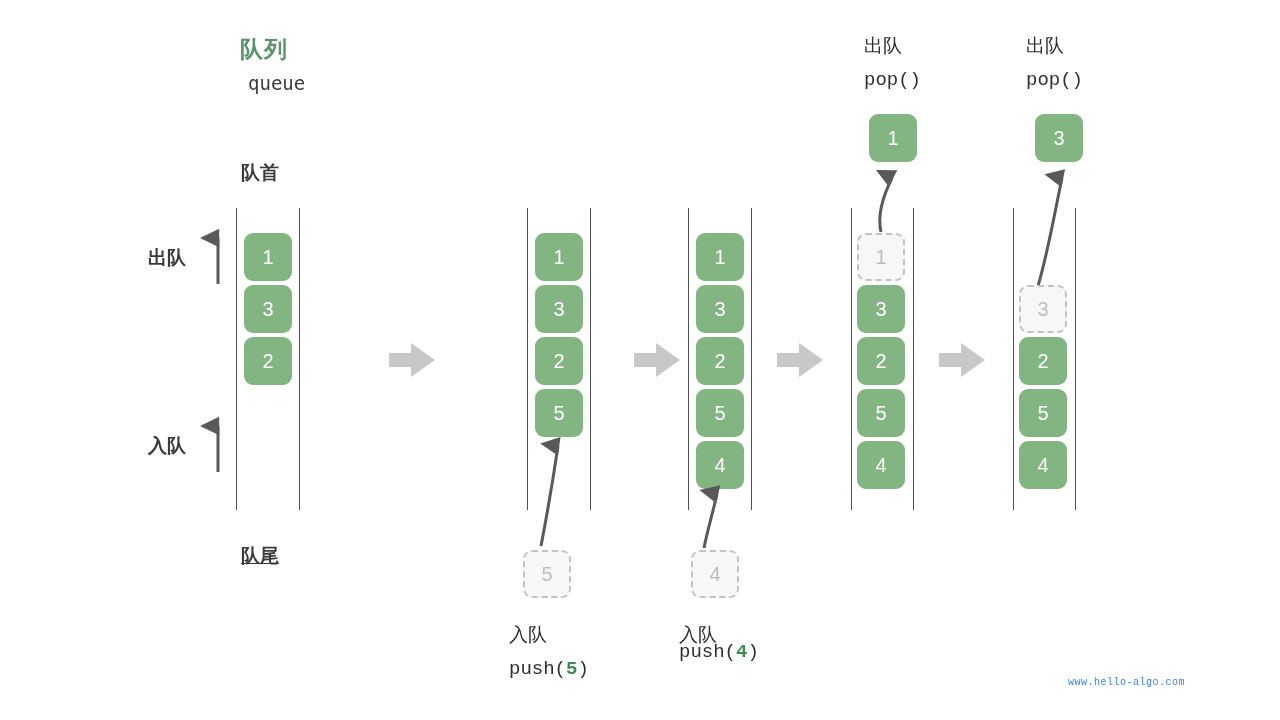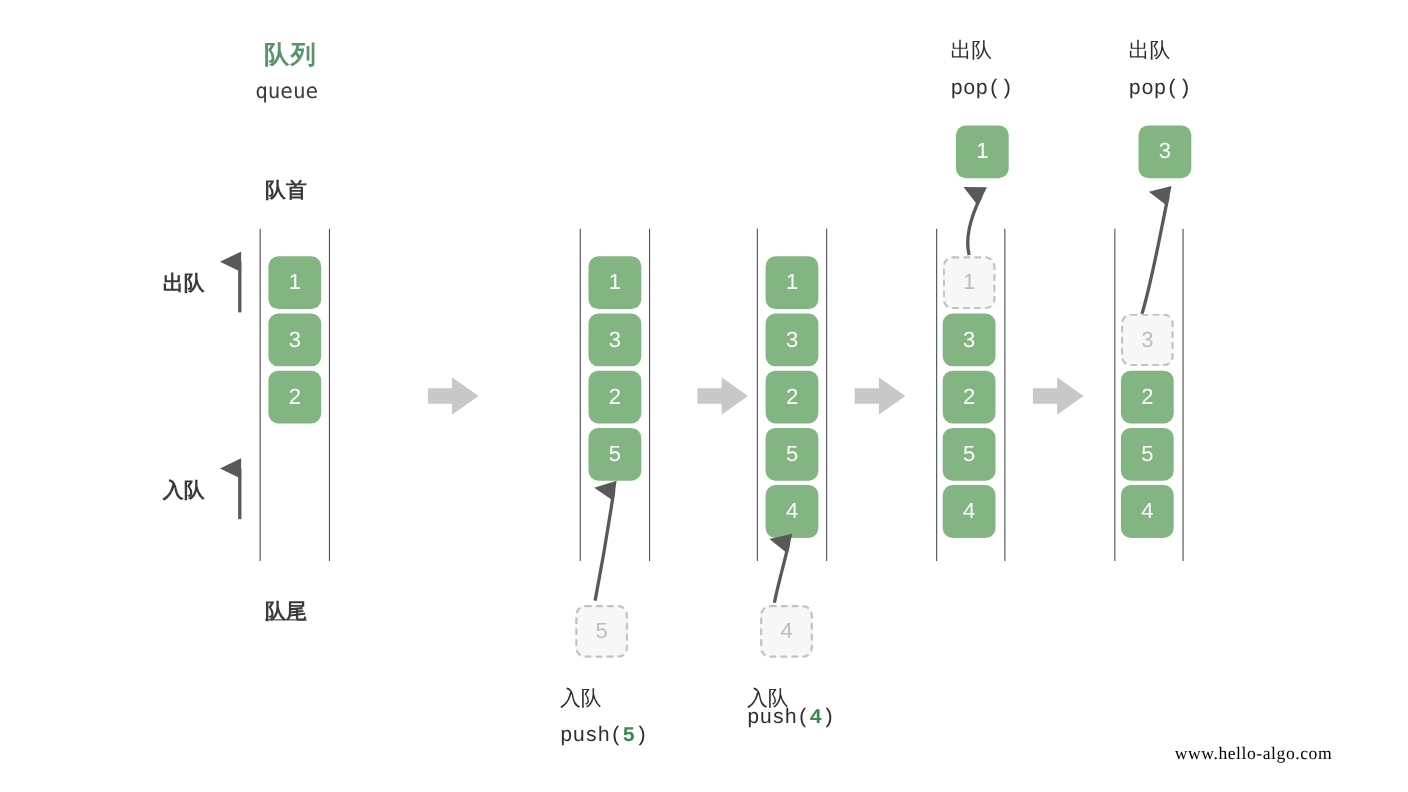--- a/index.html
+++ b/index.html
@@ -29,20 +29,21 @@
     font-weight: bold;
     color: #5a9367;
     letter-spacing: 1px;
     white-space: nowrap;
   }
   .title-en {
     font-family: "DejaVu Sans Mono", "Liberation Mono", monospace;
     font-size: 19px;
     color: #3c3c3c;
     white-space: nowrap;
+    margin-left: 16px;
   }
   .label-cn {
     font-size: 19px;
     font-weight: bold;
     color: #3a3a3a;
     white-space: nowrap;
   }
   .caption-cn {
     font-size: 19px;
     color: #2e2e2e;
@@ -78,23 +79,23 @@
     color: #ffffff;
   }
   .cell.ghost {
     background: #f7f7f7;
     color: #bdbdbd;
     border: 2px dashed #c2c2c2;
   }
 
   
   .watermark {
-    font-family: Liberation Serif, serif;
-    font-size: 16px;
-    color: #000000;
+    font-family: Liberation Mono, monospace;
+    font-size: 10px;
+    color: #3b82f6;
     letter-spacing: 0.5px;
     white-space: nowrap;
   }
   svg { overflow: visible; }
 </style>
 </head>
 <body>
 
 <div id="canvas">
 

